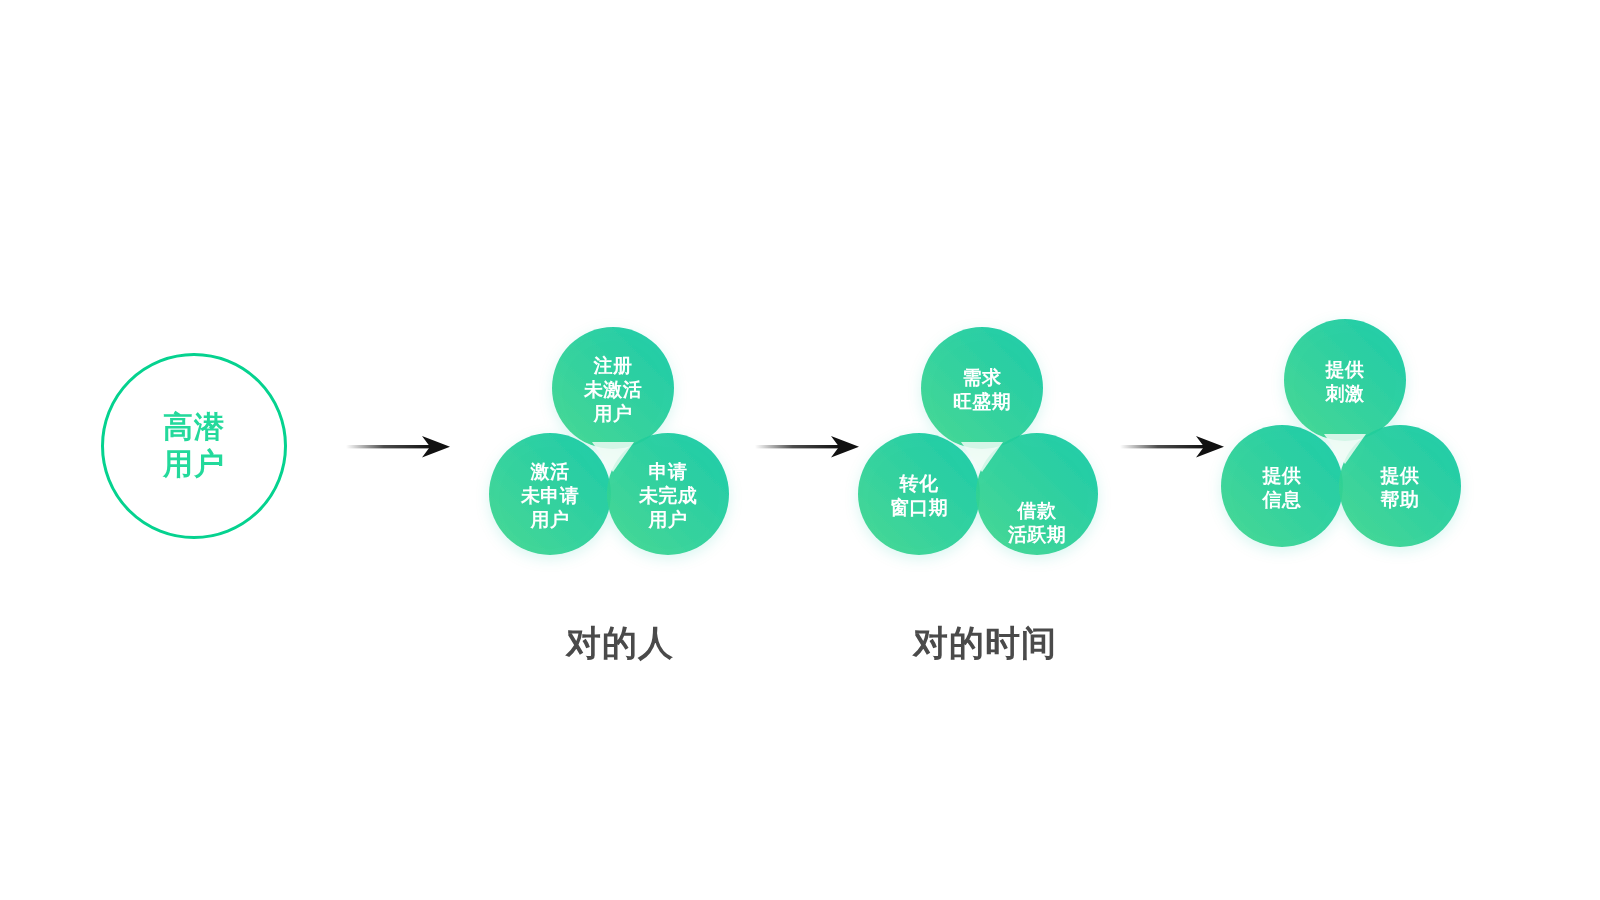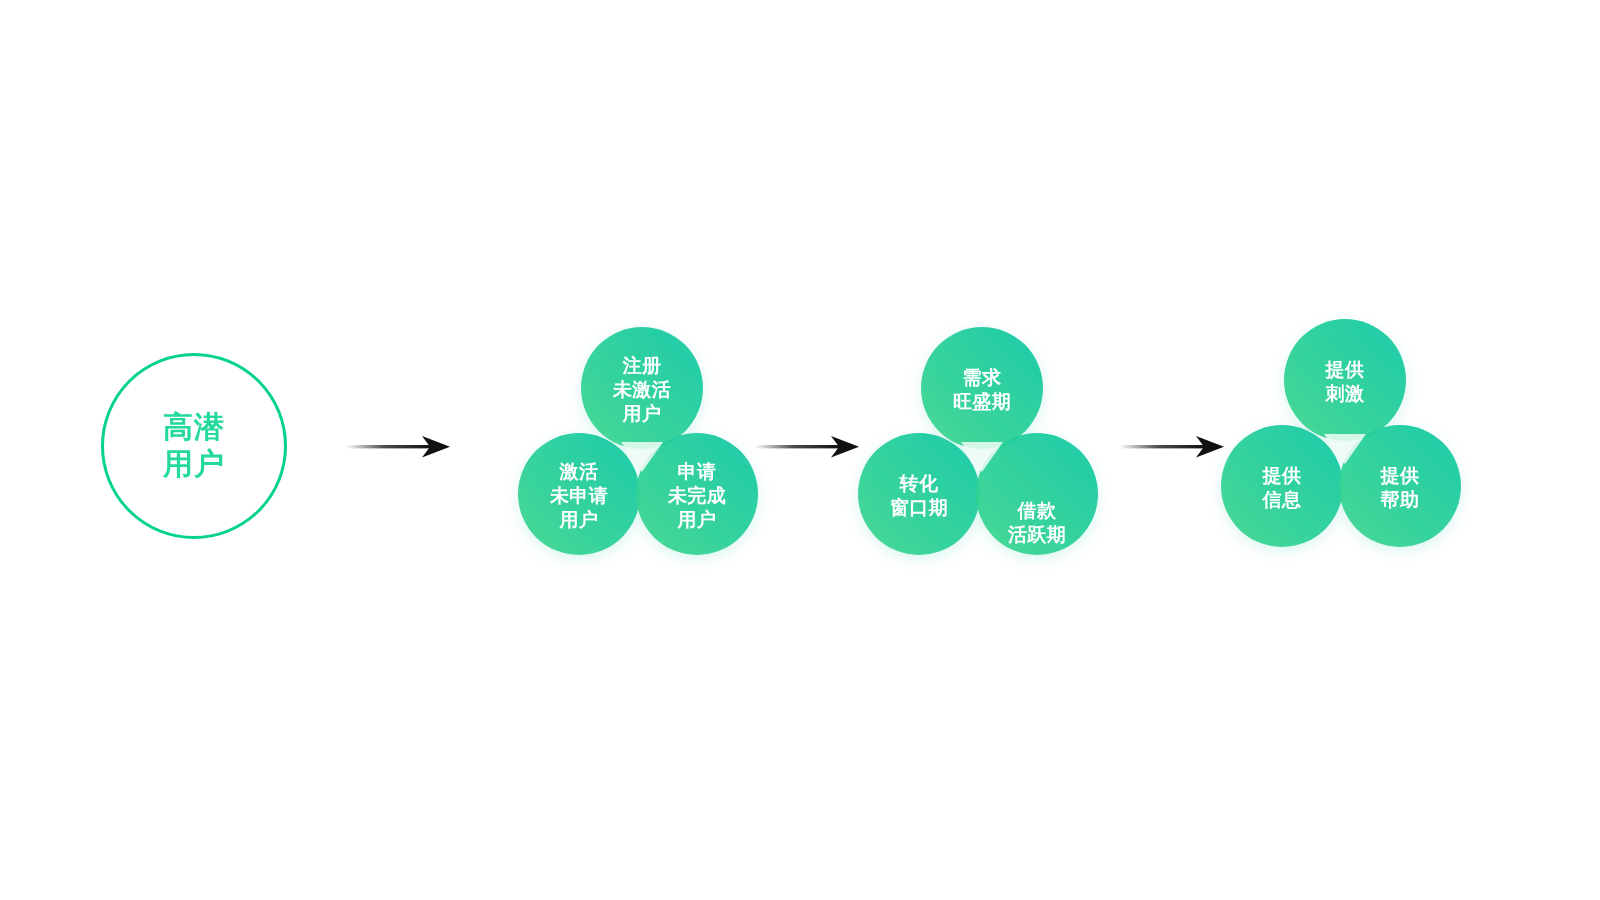--- a/index.html
+++ b/index.html
@@ -107,21 +107,21 @@
           <stop offset="0" stop-color="#111111" stop-opacity="0"></stop>
           <stop offset="0.45" stop-color="#111111" stop-opacity="0.75"></stop>
           <stop offset="1" stop-color="#111111" stop-opacity="1"></stop>
         </linearGradient>
       </defs>
       <rect x="0" y="15" width="84" height="3.4" fill="url(#ag1)"></rect>
       <path d="M 76 6 L 104 16.7 L 76 27.4 L 84 16.7 Z" fill="#111111"></path>
     </svg>
   </div>
 
-  <div class="cluster" style="left:518px; top:332px;">
+  <div class="cluster" style="left:489px; top:332px;">
     <svg width="248" height="248" viewBox="0 0 248 248" xmlns="http://www.w3.org/2000/svg">
       <defs>
         <linearGradient id="bg1" x1="0" y1="1" x2="1" y2="0">
           <stop offset="0" stop-color="#3ed68d"></stop>
           <stop offset="1" stop-color="#0ec7a4"></stop>
         </linearGradient>
         <filter id="sh1" x="-30%" y="-30%" width="160%" height="160%">
           <feDropShadow dx="0" dy="4" stdDeviation="7" flood-color="#0ec7a4" flood-opacity="0.16"></feDropShadow>
         </filter>
       </defs>
@@ -216,14 +216,16 @@
       <path d="M 103 110 L 145 110 L 124 140 Z" fill="#eefbf4" opacity="0.85"></path>
     </svg>
     <div class="bubble-text" style="left:124px; top:58px;">提供
 刺激</div>
     <div class="bubble-text" style="left:61px; top:164px;">提供
 信息</div>
     <div class="bubble-text" style="left:179px; top:164px;">提供
 帮助</div>
   </div>
 
+  <div class="stage-caption" style="left:620px; top:620px;">对的人</div>
+  <div class="stage-caption" style="left:985px; top:620px;">对的时间</div>
 
 </div>
 
 </body></html>

